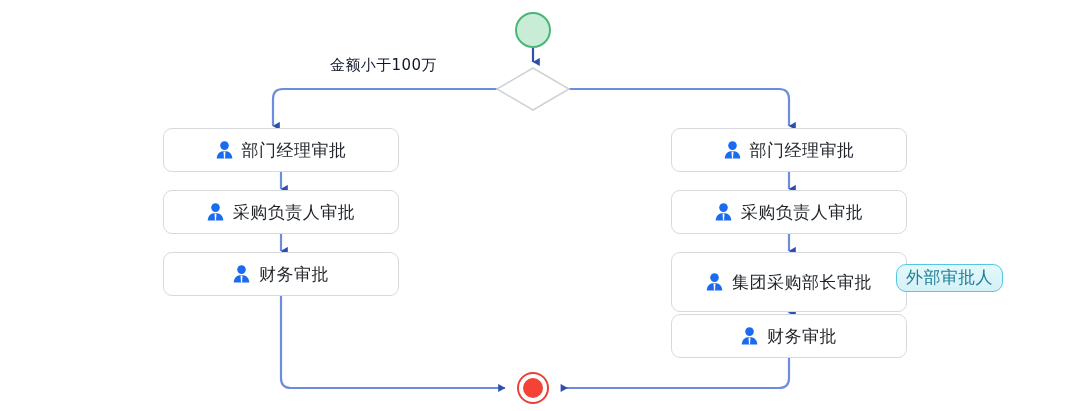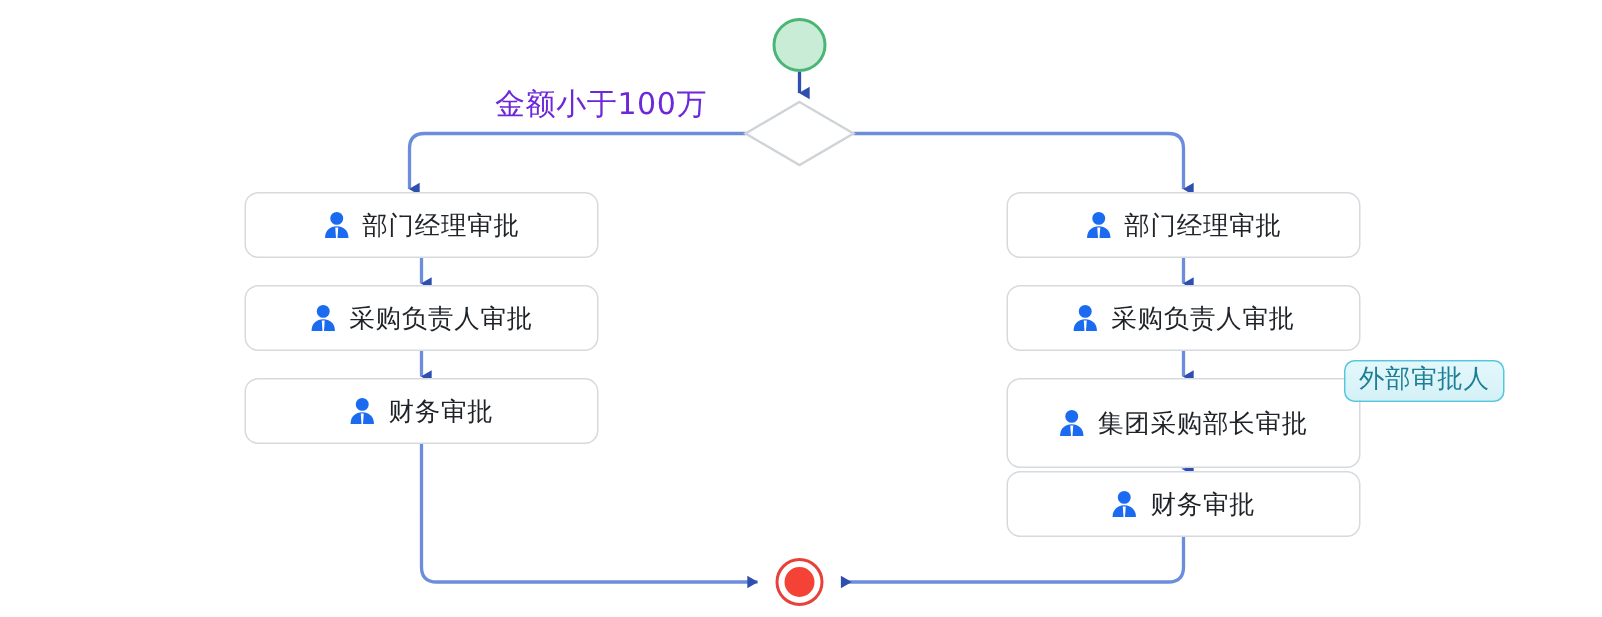--- a/index.html
+++ b/index.html
@@ -79,22 +79,22 @@
   .end-node .core {
     width: 20px;
     height: 20px;
     border-radius: 50%;
     background: #f44336;
   }
 
   
   .edge-label {
     position: absolute;
-    font-size: 20px;
-    color: #6d28d9;
+    font-size: 15px;
+    color: #0f172a;
     white-space: nowrap;
     letter-spacing: 0.4px;
     z-index: 5;
     text-align: center;
   }
 
   
   .badge {
     position: absolute;
     box-sizing: border-box;
@@ -224,21 +224,21 @@
     <span class="person-icon">
       <svg viewBox="0 0 17 18" xmlns="http://www.w3.org/2000/svg">
         <circle cx="8.5" cy="4.6" r="4.3" fill="#1a6bf0"></circle>
         <path d="M0.7,17.6 C0.7,12.6 4.2,9.9 8.5,9.9 C12.8,9.9 16.3,12.6 16.3,17.6 Z" fill="#1a6bf0"></path>
         <path d="M7.5,10.6 L9.5,10.6 L9,17.6 L8,17.6 Z" fill="#ffffff"></path>
       </svg>
     </span>
     <span class="label">集团采购部长审批</span>
   </div>
 
-  <div class="badge" style="left:896px; top:240px;">外部审批人</div>
+  <div class="badge" style="left:896px; top:264px;border-radius:10px;">外部审批人</div>
 
   <div class="node" style="left:671px; top:314px; width:236px; height:44px;">
     <span class="person-icon">
       <svg viewBox="0 0 17 18" xmlns="http://www.w3.org/2000/svg">
         <circle cx="8.5" cy="4.6" r="4.3" fill="#1a6bf0"></circle>
         <path d="M0.7,17.6 C0.7,12.6 4.2,9.9 8.5,9.9 C12.8,9.9 16.3,12.6 16.3,17.6 Z" fill="#1a6bf0"></path>
         <path d="M7.5,10.6 L9.5,10.6 L9,17.6 L8,17.6 Z" fill="#ffffff"></path>
       </svg>
     </span>
     <span class="label">财务审批</span>

